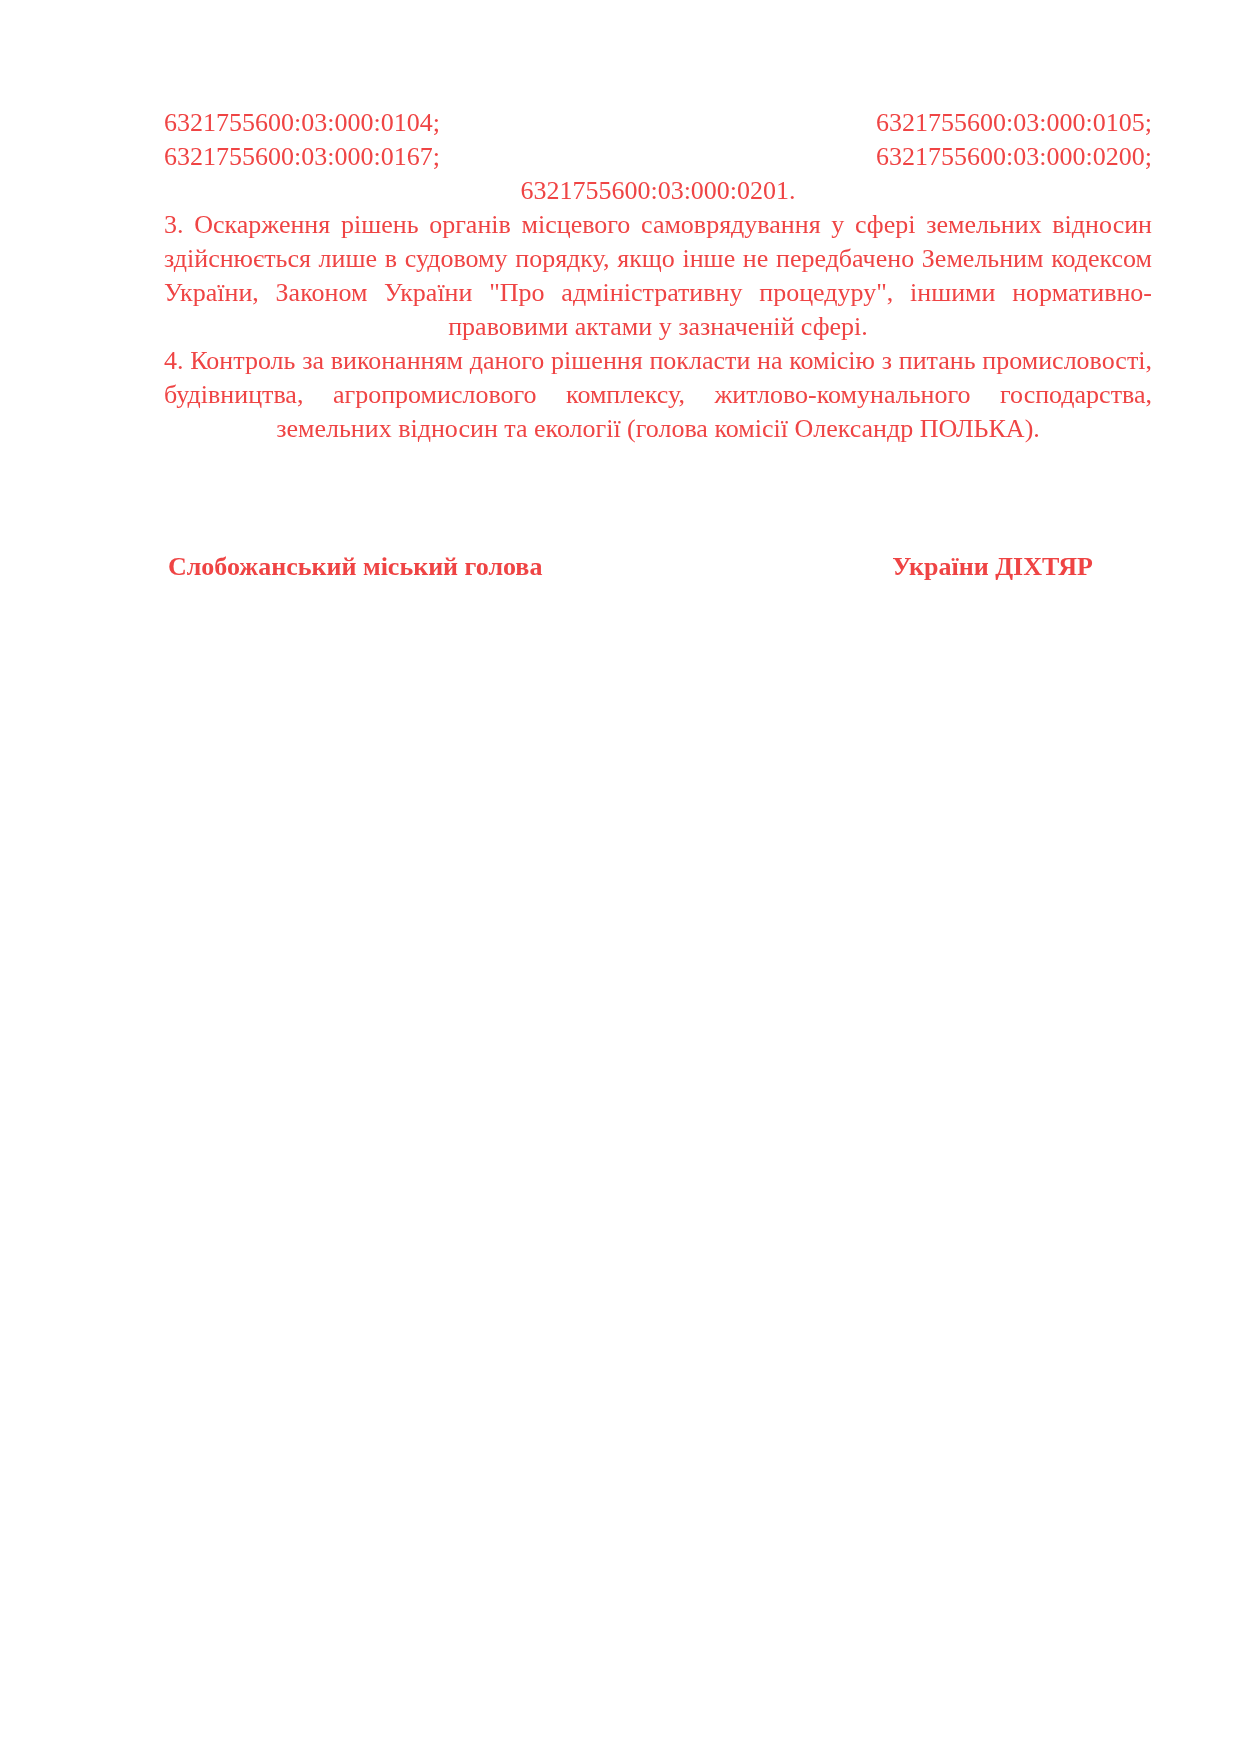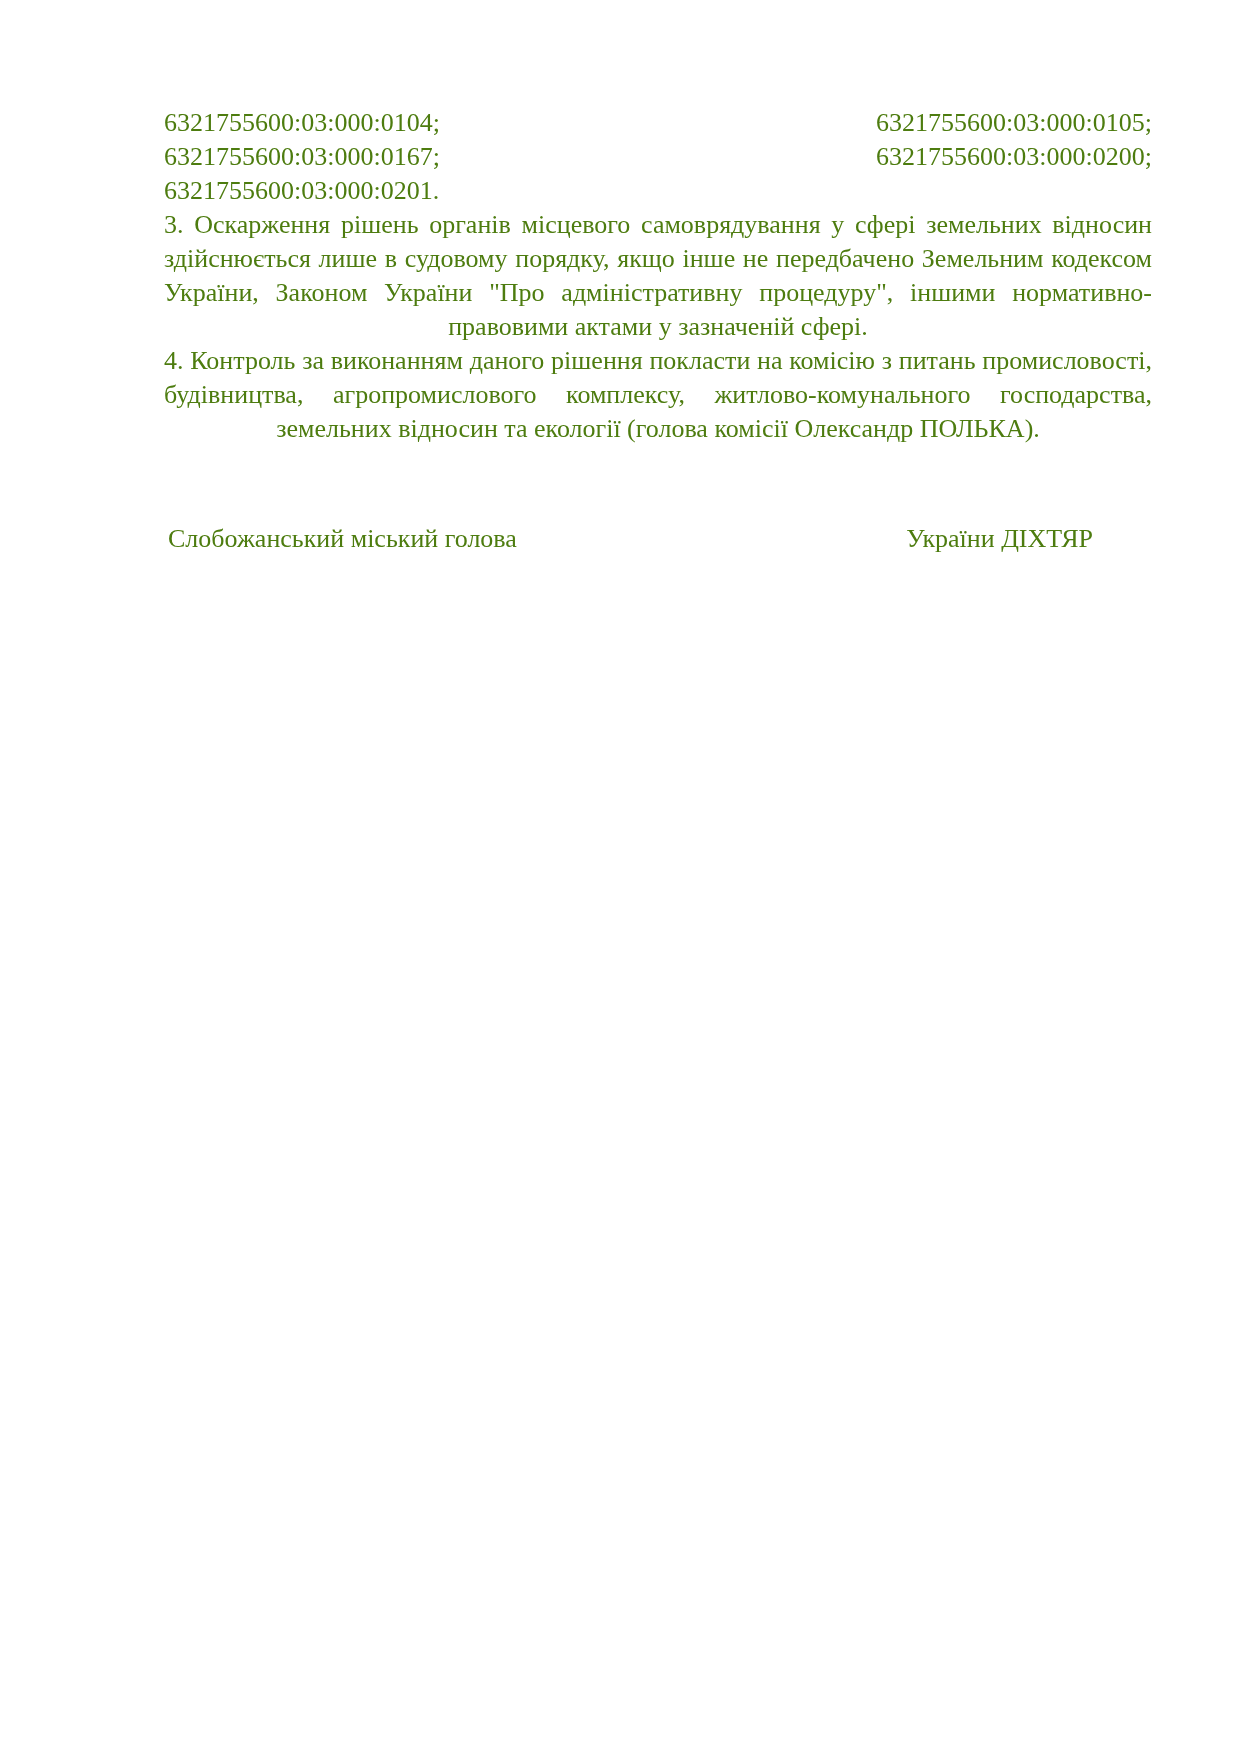--- a/index.html
+++ b/index.html
@@ -5,51 +5,52 @@
   html, body {
     margin: 0;
     padding: 0;
     background: #ffffff;
   }
   .page {
     position: relative;
     width: 1240px;
     height: 1754px;
     background: #ffffff;
-    color: #4d7c0f;
+    color: #ef4444;
     font-family: "Liberation Serif", "DejaVu Serif", serif;
     font-size: 26px;
     line-height: 34px;
     overflow: hidden;
   }
   .content {
     padding: 106px 88px 0 164px; 
   }
   .cad-row {
     display: flex;
     justify-content: space-between;
     white-space: nowrap;
   }
   .cad-last {
-    text-align: left;
+    text-align: center;
   }
   .jline {
     text-align: justify;
     text-align-last: justify;
   }
   .lline {
     text-align: center;
   }
   .sig-row {
     display: flex;
     justify-content: space-between;
-    margin-top: 76px;
+    margin-top: 104px;
     padding-left: 4px;
     padding-right: 59px;
     white-space: nowrap;
+    font-weight: bold;
   }
 </style>
 </head>
 <body>
 
 <div class="page">
   <div class="content">
 
     <div class="cad-row">
       <span>6321755600:03:000:0104;</span>

